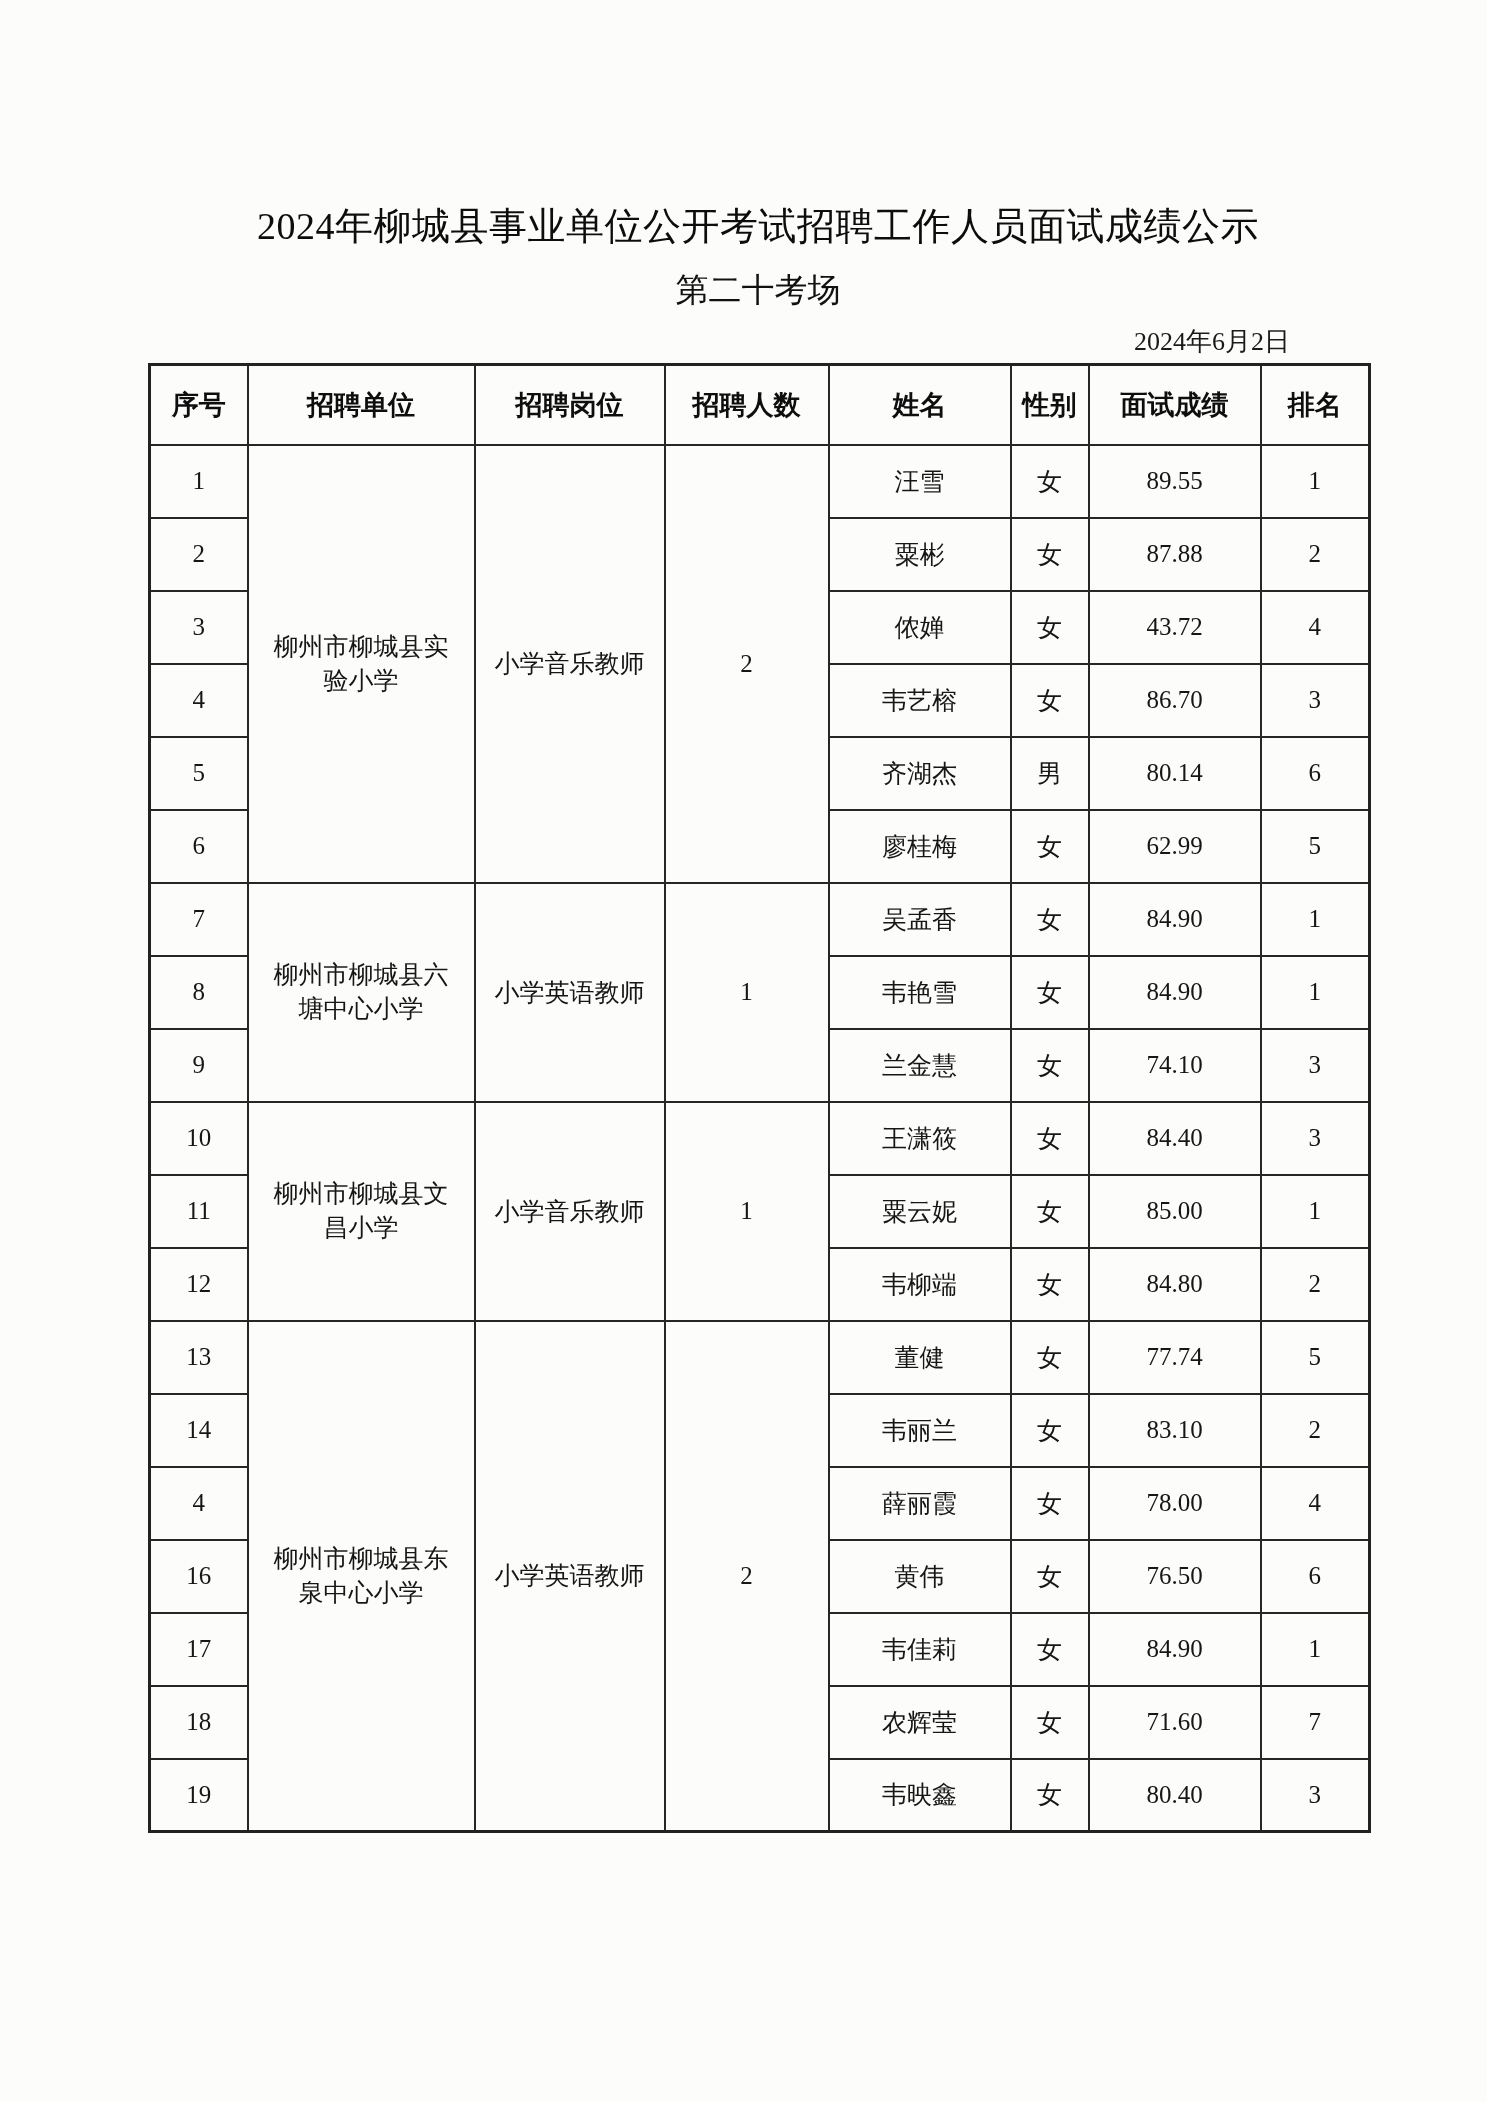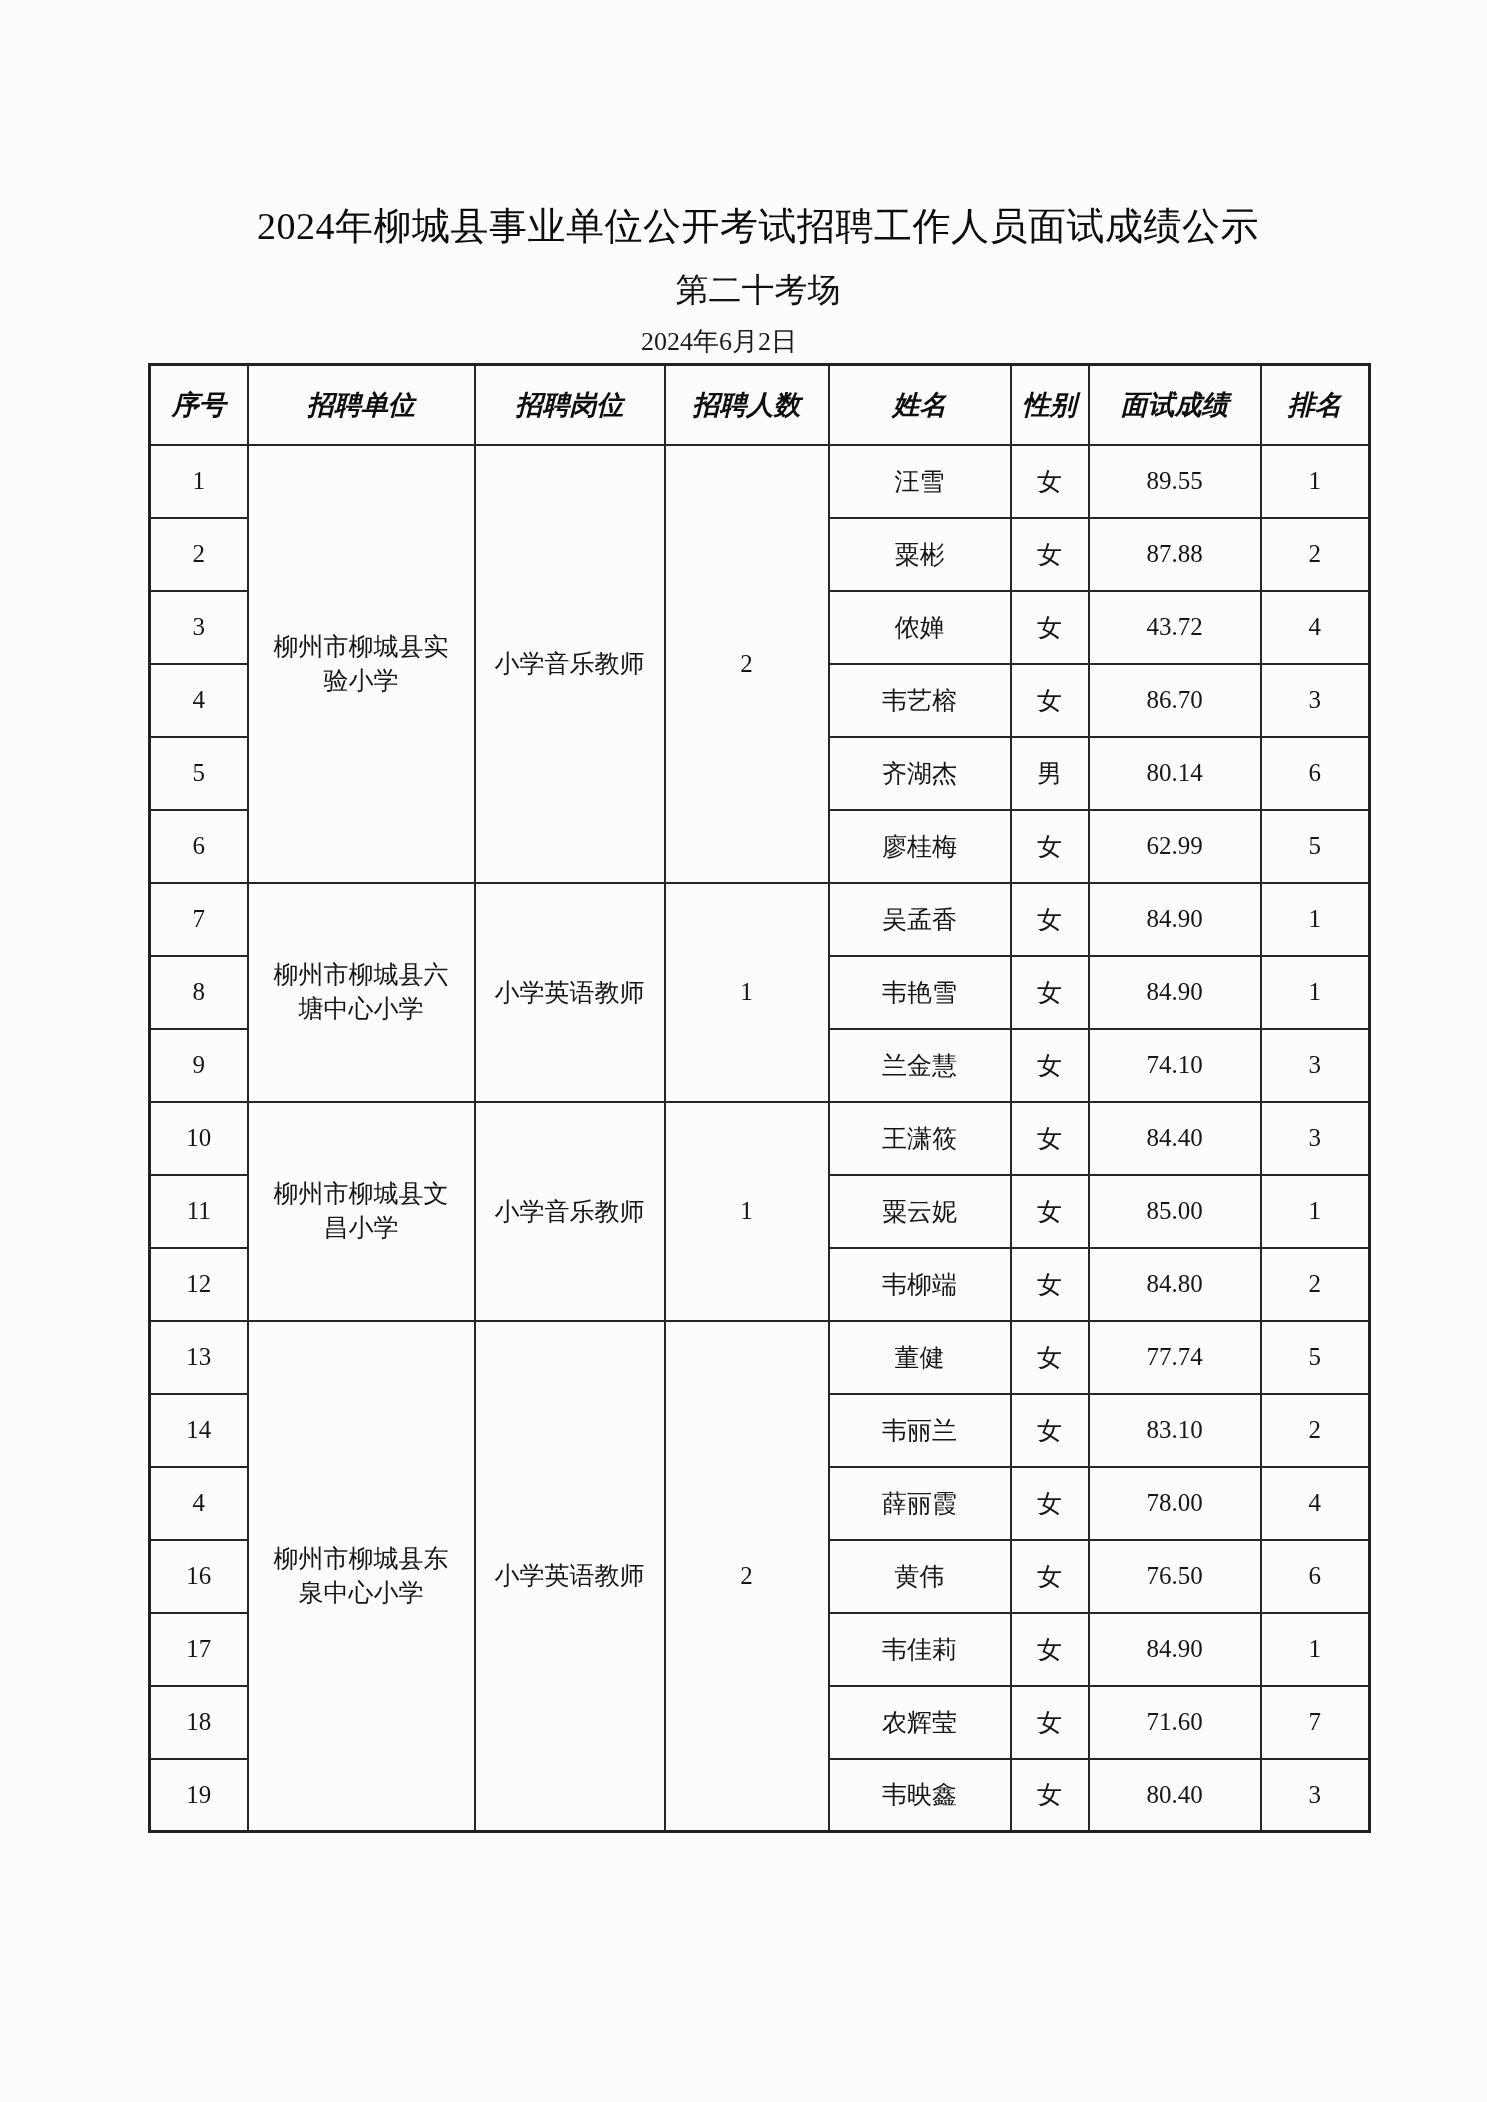--- a/index.html
+++ b/index.html
@@ -36,42 +36,41 @@
     margin-top: 24px;
     text-align: center;
     font-size: 33px;
     line-height: 1.1;
     font-weight: normal;
     color: #111;
   }
   .date-line {
     margin-top: 16px;
     margin-bottom: 4px;
-    text-align: center;
+    text-align: right;
     padding-right: 78px;
     font-size: 26px;
     color: #1a1a1a;
   }
   table.score-table {
     width: 1220px;
     border-collapse: collapse;
     table-layout: fixed;
     border: 3px solid #222;
   }
   .score-table th,
   .score-table td {
     border: 2px solid #262626;
     text-align: center;
     vertical-align: middle;
     padding: 2px 4px;
     overflow: hidden;
   }
   .score-table thead tr {
     height: 80px;
-    font-style: italic;
   }
   .score-table thead th {
     font-size: 27px;
     font-weight: bold;
     color: #0e0e0e;
     padding: 2px 2px;
   }
   .score-table tbody tr {
     height: 73px;
   }

